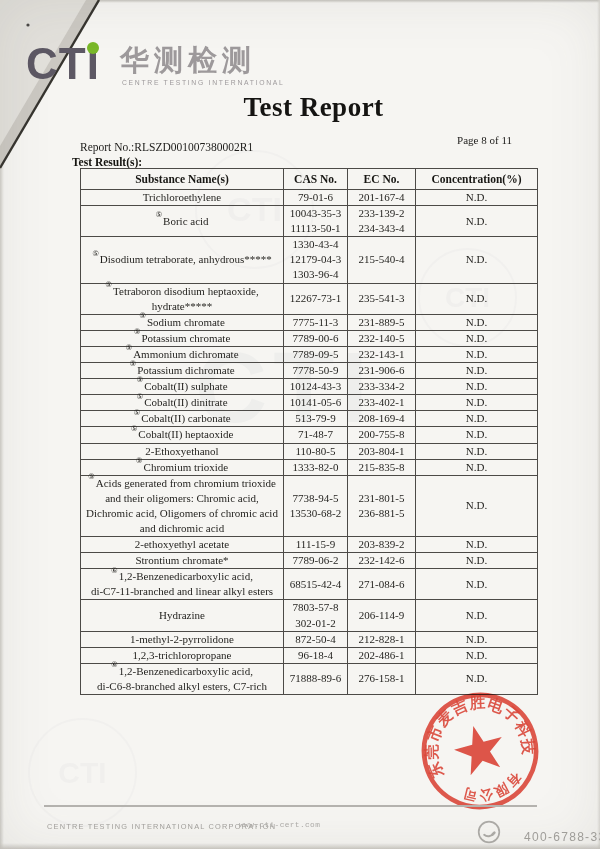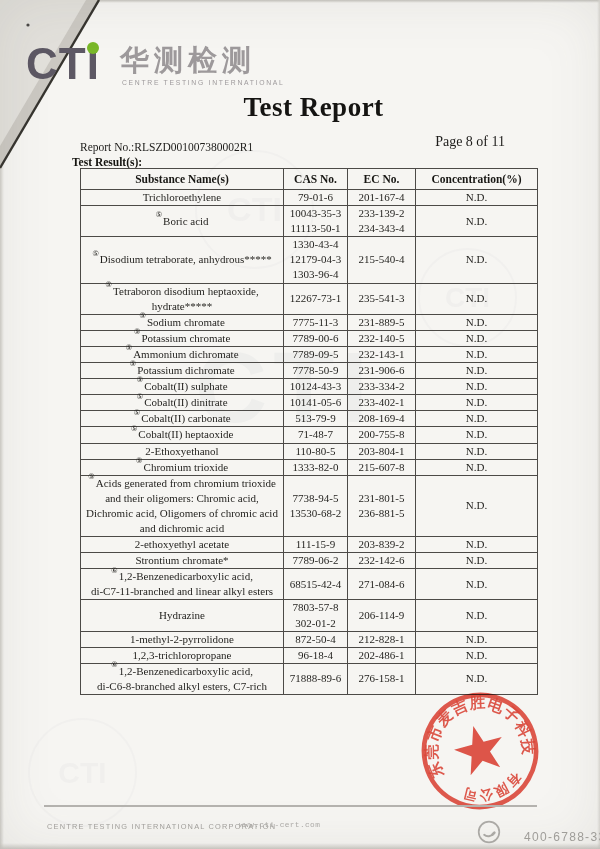--- a/index.html
+++ b/index.html
@@ -48,21 +48,21 @@
     position:absolute;left:122px;top:79px;
     font-family:"Liberation Sans",sans-serif;font-size:6.8px;letter-spacing:1.7px;
     color:#9d999b;white-space:nowrap;
   }
 
   .doc-title{
     position:absolute;left:0;right:0;top:92px;text-align:center;
     font-size:27px;font-weight:bold;color:#151412;letter-spacing:0.5px;padding-left:27px;
   }
   .report-no{position:absolute;left:80px;top:141px;font-size:11.5px;color:#1d1c1a;}
-  .page-info{position:absolute;right:95px;top:134px;font-size:14px;color:#1d1c1a;}
+  .page-info{position:absolute;right:88px;top:134px;font-size:11px;color:#1d1c1a;}
   .section-label{position:absolute;left:72px;top:156px;font-size:11.5px;font-weight:bold;color:#14130f;}
 
   
   table.results{
     position:absolute;left:80px;top:168px;width:457px;
     border-collapse:collapse;table-layout:fixed;
     background:transparent;
   }
   table.results th, table.results td{border:1px solid #4c4a47;}
   table.results th{
@@ -233,21 +233,21 @@
         </tr>
         <tr>
           <td class="name-cell"><span>2-Ethoxyethanol</span></td>
           <td>110-80-5</td>
           <td>203-804-1</td>
           <td>N.D.</td>
         </tr>
         <tr>
           <td class="name-cell"><sup class="marker">⑤</sup><span>Chromium trioxide</span></td>
           <td>1333-82-0</td>
-          <td>215-607-8</td>
+          <td>215-835-8</td>
           <td>N.D.</td>
         </tr>
         <tr>
           <td class="name-cell"><sup class="marker">⑤</sup><span>Acids generated from chromium trioxide and their oligomers: Chromic acid, Dichromic acid, Oligomers of chromic acid and dichromic acid</span></td>
           <td>7738-94-5
 13530-68-2</td>
           <td>231-801-5
 236-881-5</td>
           <td>N.D.</td>
         </tr>

